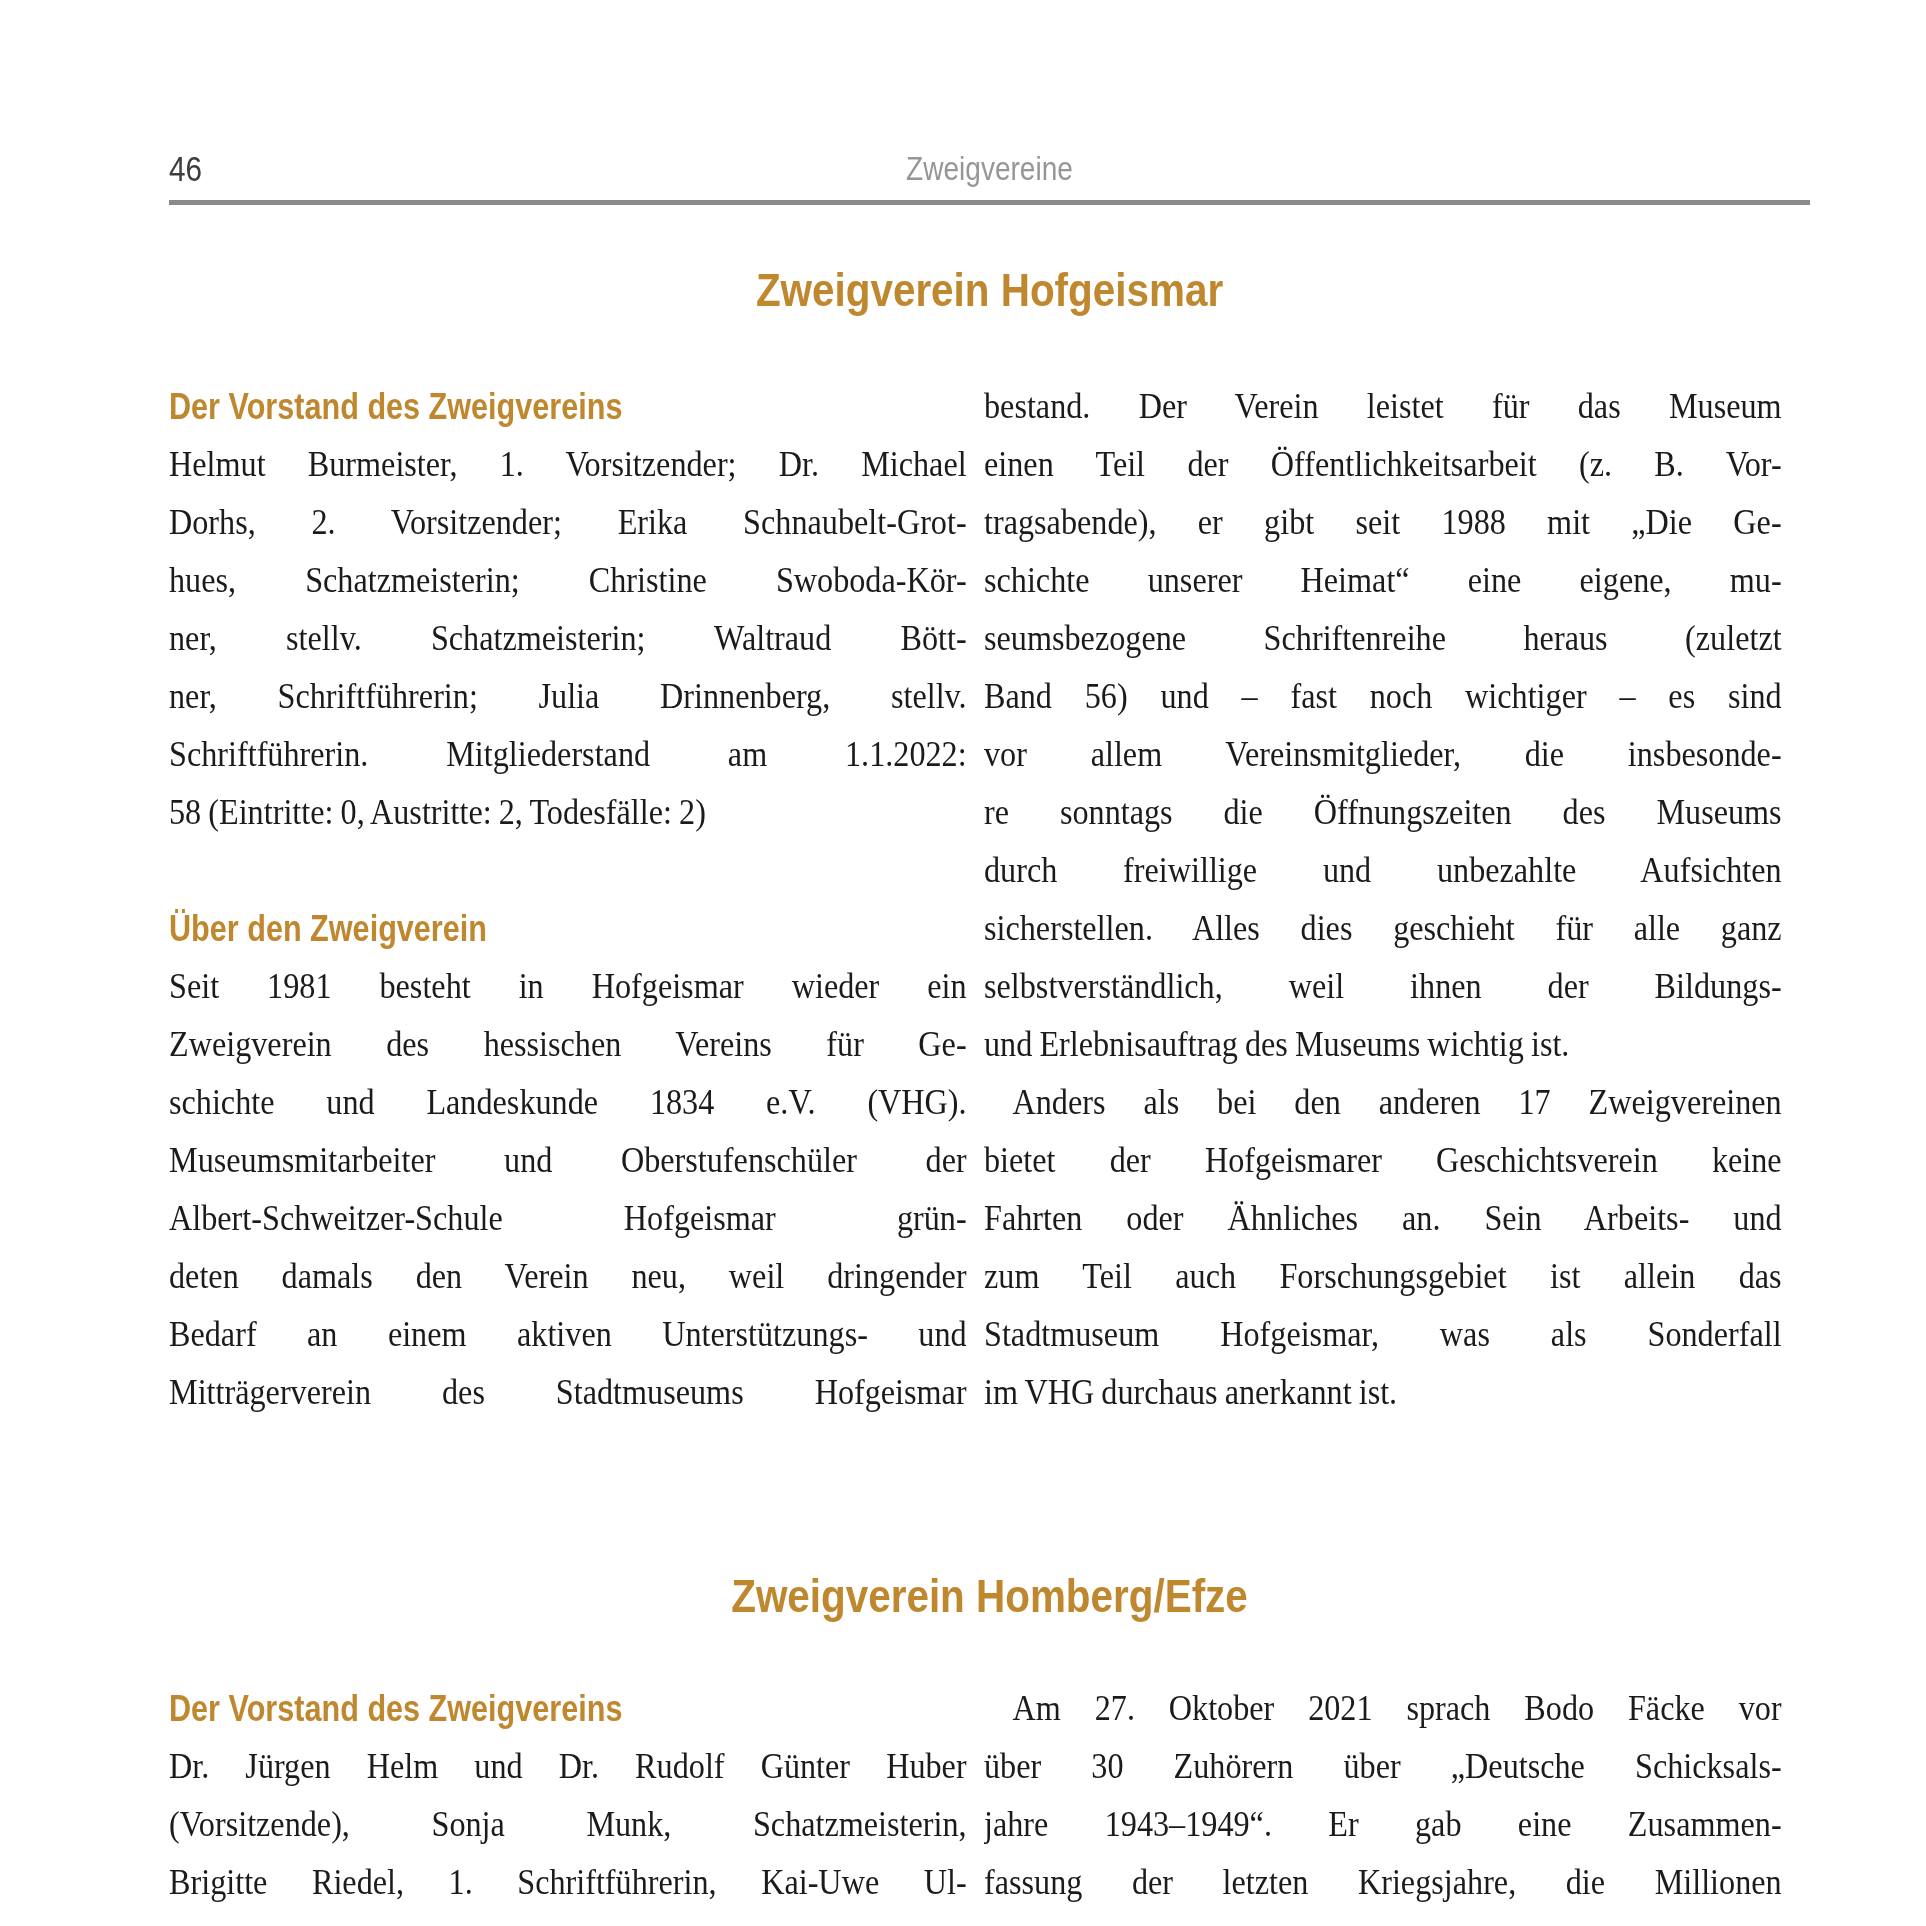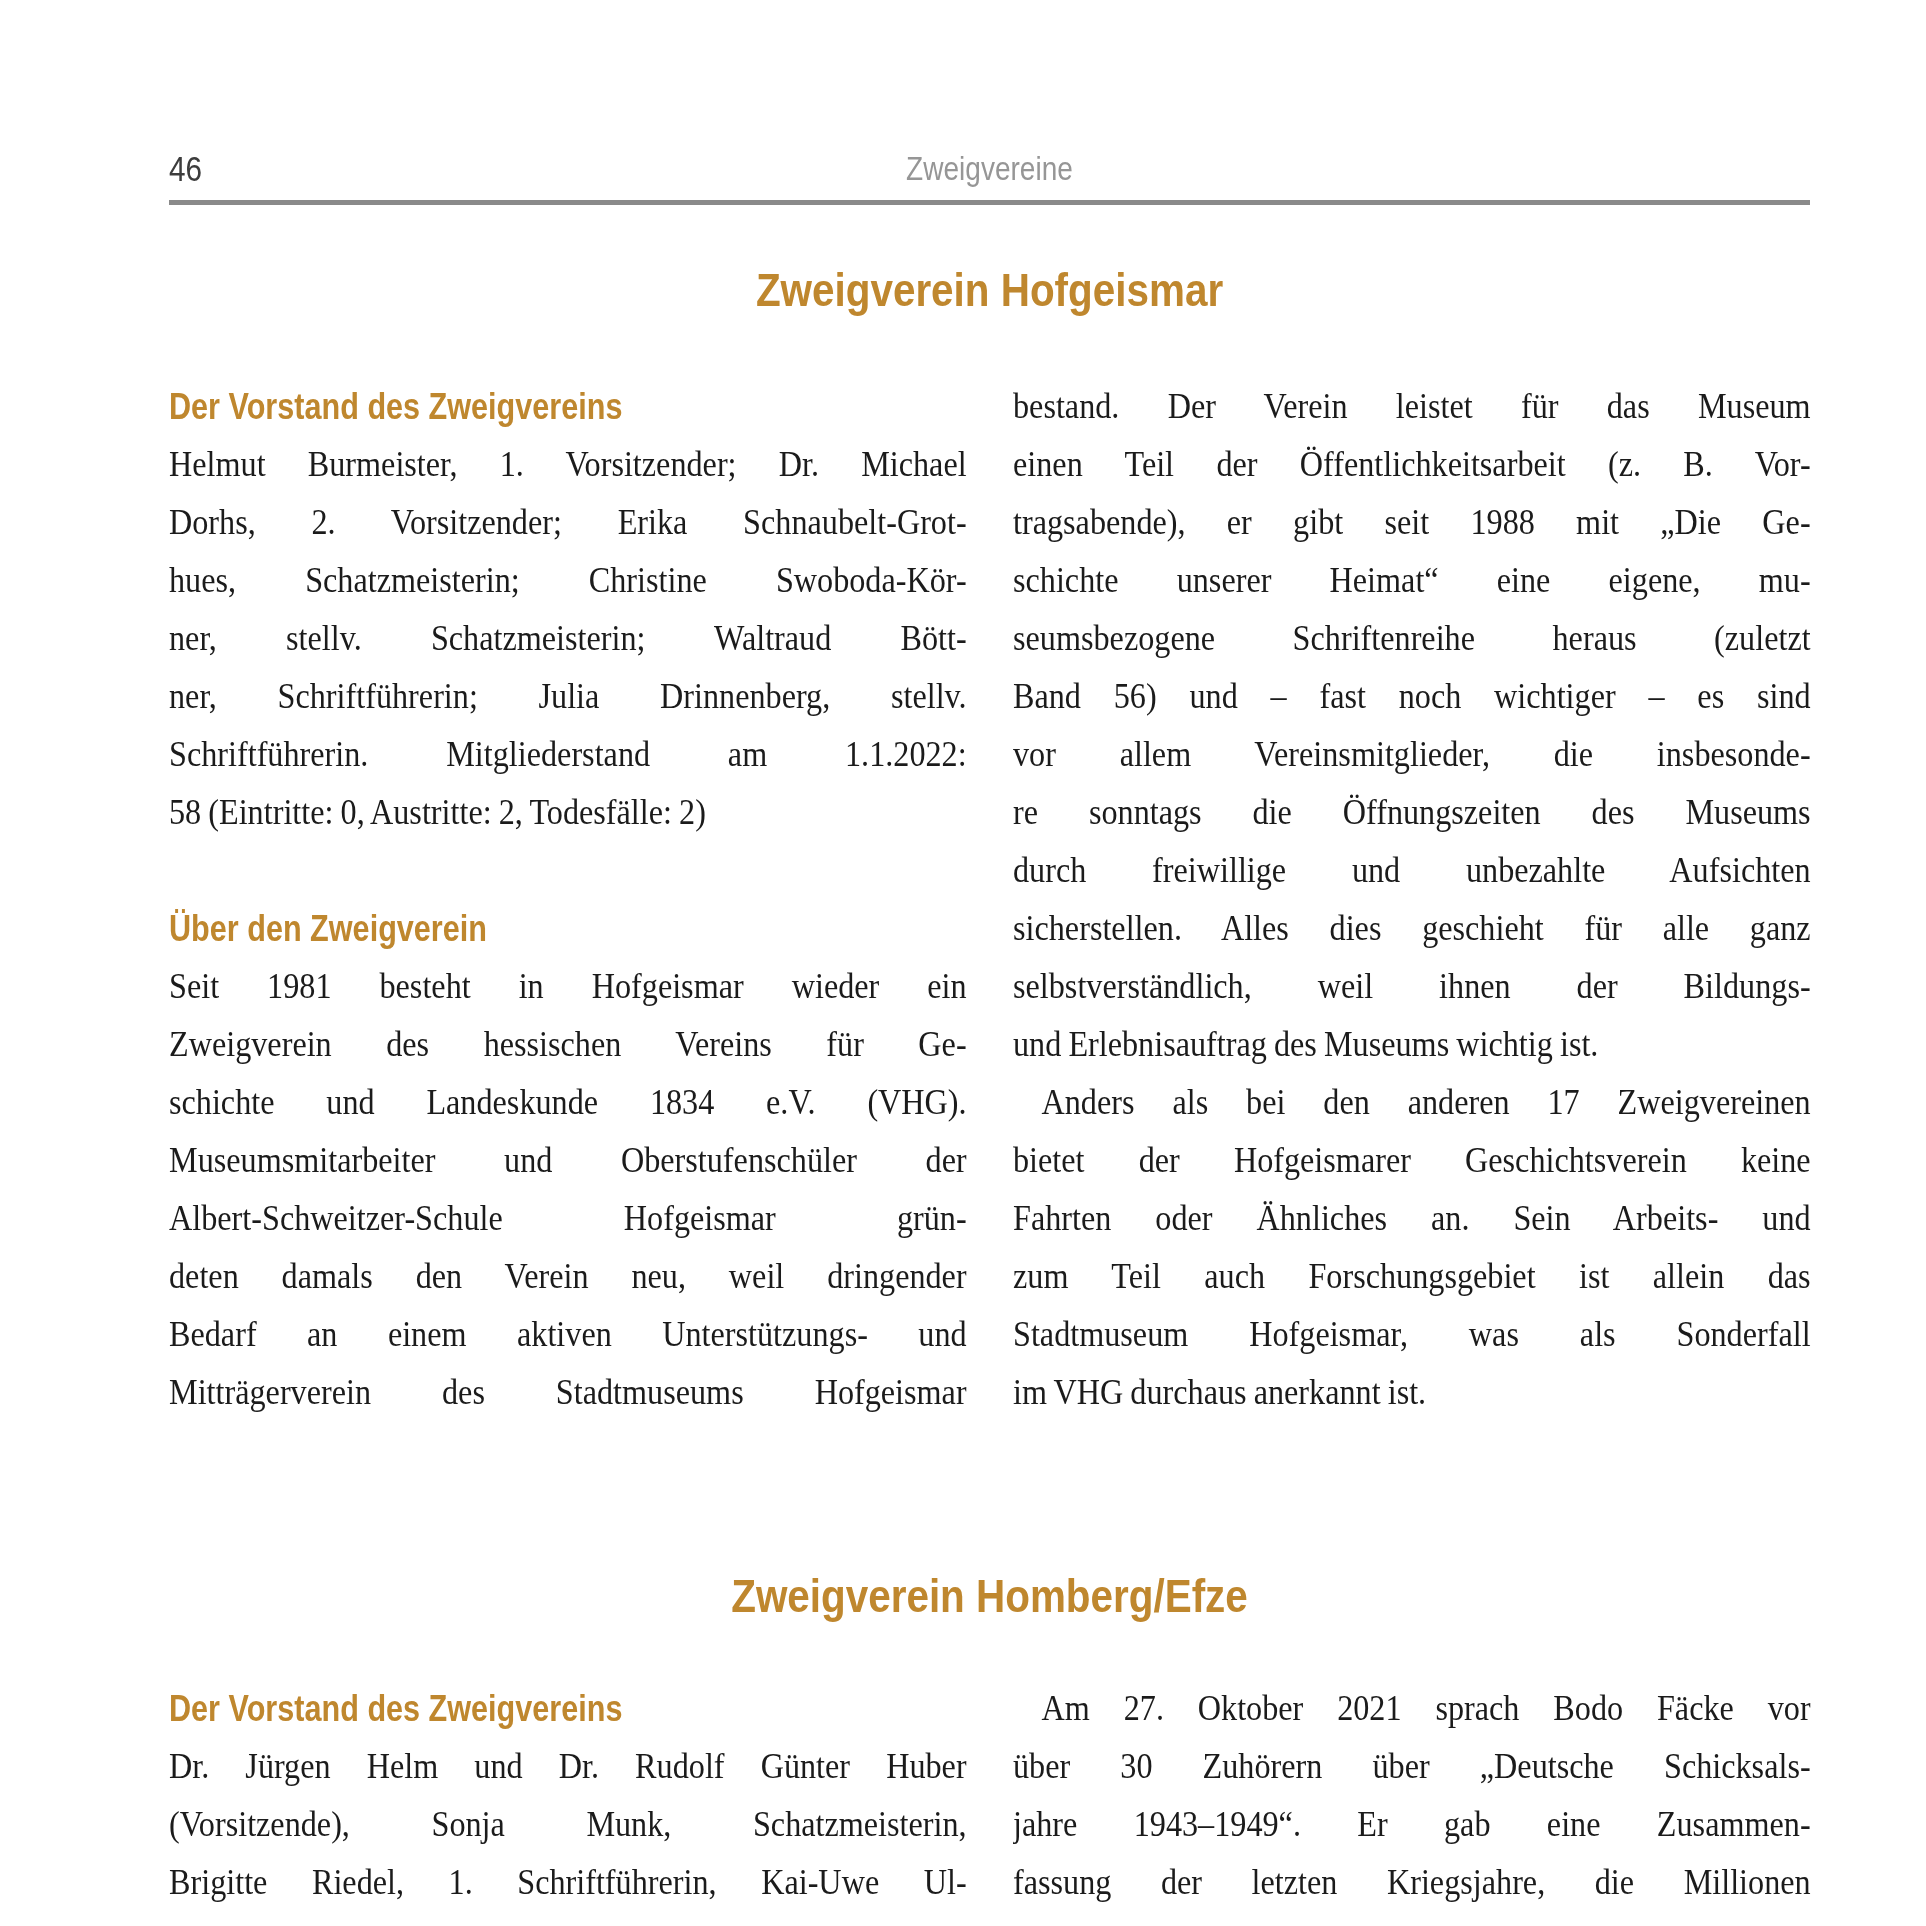--- a/index.html
+++ b/index.html
@@ -13,21 +13,21 @@
        text-align:center;font-family:"Liberation Sans","DejaVu Sans",sans-serif;
        font-size:33px;color:#969696;transform:scaleX(.85);}
   .rule{position:absolute;left:169px;top:200px;width:1641px;height:5px;background:#8a8a8a;}
 
   .stitle{position:absolute;left:169px;width:1641px;height:62px;line-height:62px;
        text-align:center;font-family:"Liberation Sans","DejaVu Sans",sans-serif;
        font-weight:bold;font-size:47px;color:#bf872e;transform:scaleX(.86);}
   #sec0-title{top:259px;}
   #sec1-title{top:1565px;}
 
-  .cols{position:absolute;left:169px;display:flex;gap:47px;}
+  .cols{position:absolute;left:169px;display:flex;gap:18px;}
   #sec0-cols{top:378px;}
   #sec1-cols{top:1680px;}
   .col{width:797px;overflow:visible;}
 
   .chead{height:58px;line-height:58px;width:938px;transform:scaleX(.85);transform-origin:0 0;
        font-family:"Liberation Sans","DejaVu Sans",sans-serif;font-weight:bold;
        font-size:36px;color:#bf872e;white-space:nowrap;}
   .gap{margin-top:58px;}
 
   .ln{height:58px;line-height:58px;font-size:35px;width:867px;

